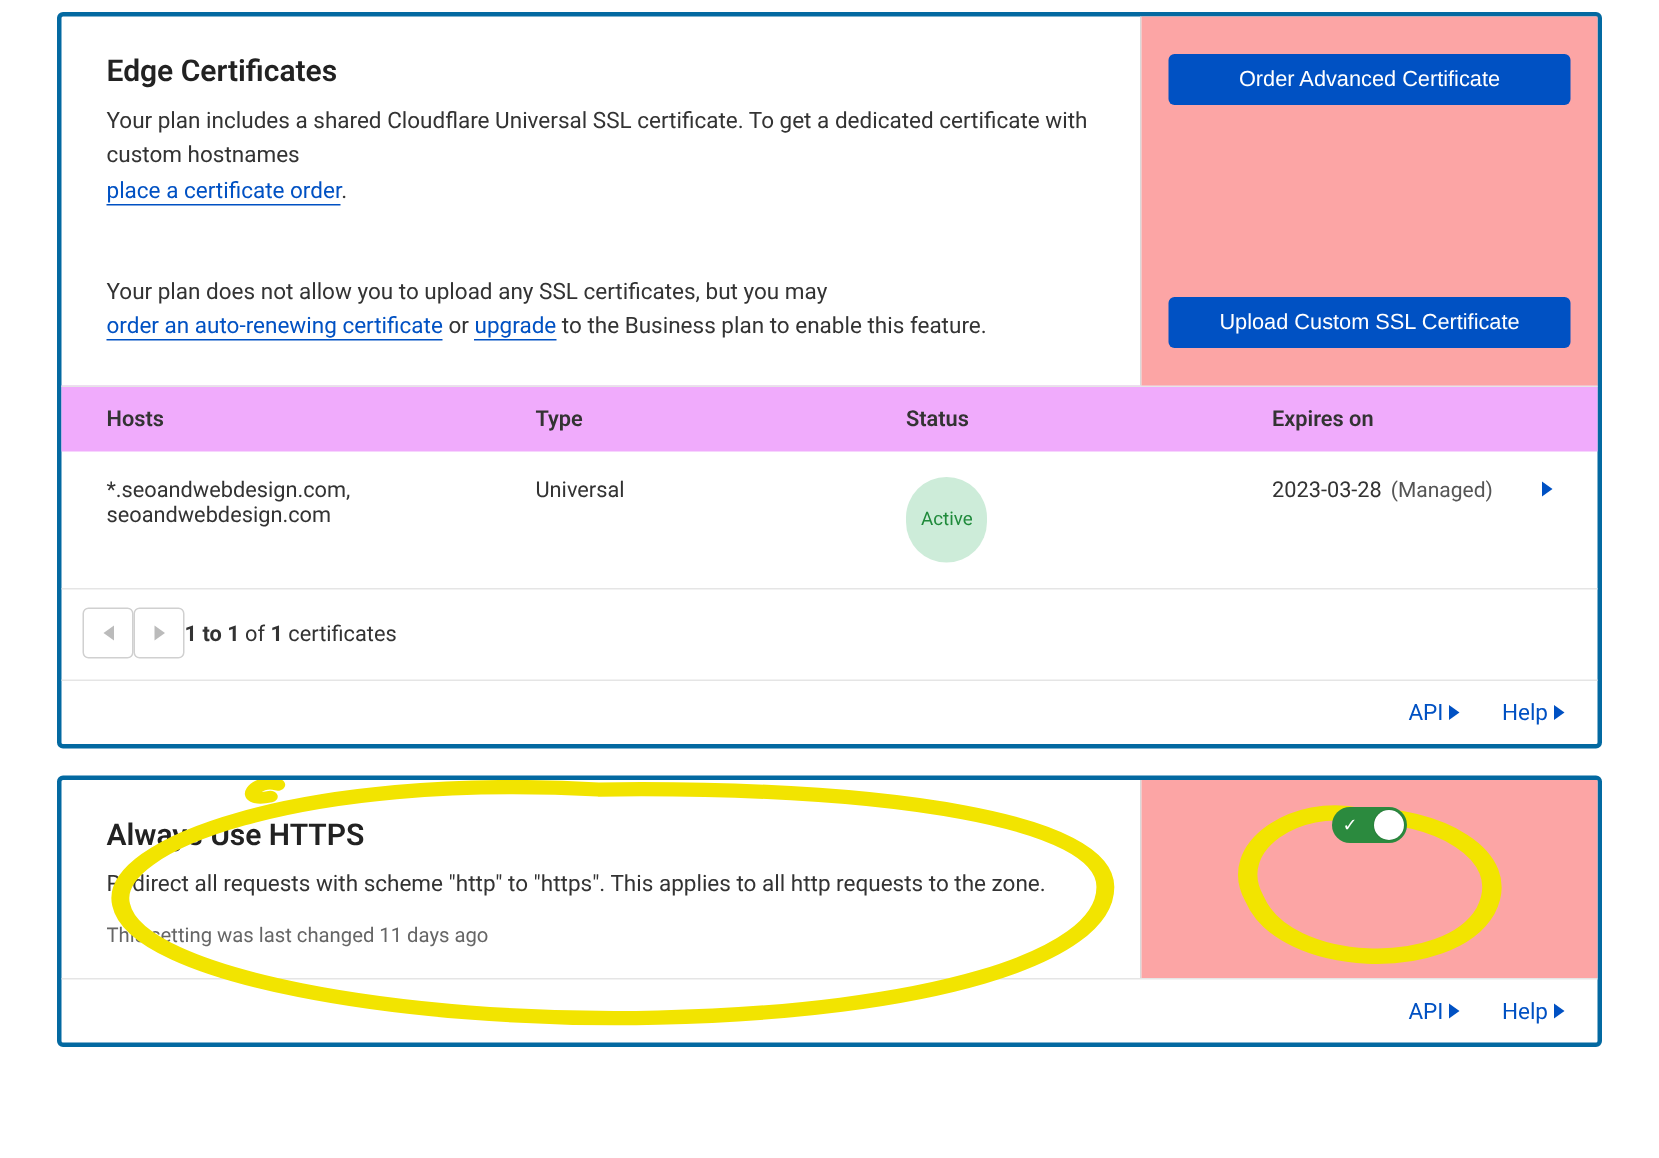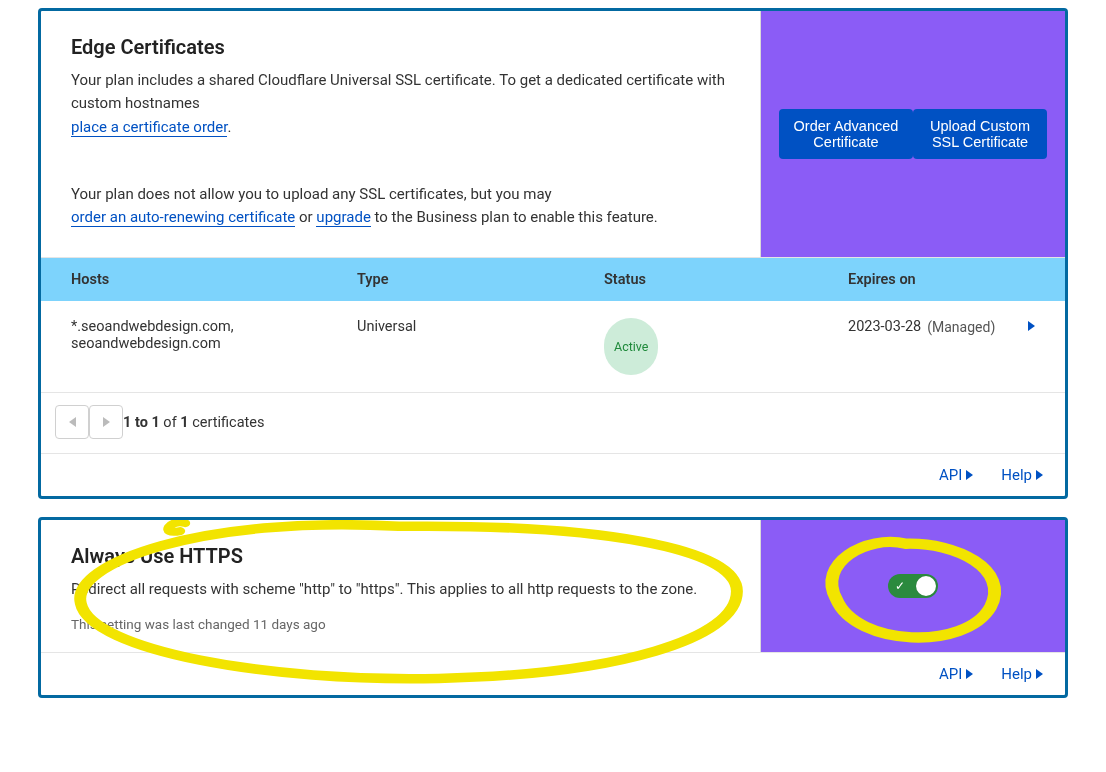--- a/index.html
+++ b/index.html
@@ -19,26 +19,26 @@
   .section-top {
     display: flex;
   }
   .content-col {
     flex: 1;
     padding: 24px 30px 28px 30px;
     border-right: 1px solid #d9d9d9;
   }
   .action-col {
     width: 304px;
-    background: #8b5cf6;
+    background: #fca5a5;
     padding: 18px;
     display: flex;
-    flex-direction: row;
+    flex-direction: column;
     align-items: center;
-    justify-content: center;
+    justify-content: space-between;
   }
   h2 {
     font-size: 20px;
     font-weight: 600;
     margin: 0 0 10px 0;
     color: #222;
   }
   .content-col p {
     margin: 0 0 22px 0;
     line-height: 1.55;
@@ -58,21 +58,21 @@
     border: none;
     border-radius: 4px;
     padding: 9px 12px;
     font-size: 14.5px;
     margin: 7px 0;
     cursor: pointer;
     text-align: center;
   }
   .table-header {
     display: flex;
-    background: #7dd3fc;
+    background: #f0abfc;
     padding: 13px 30px;
     font-weight: 600;
     font-size: 14.5px;
     border-top: 1px solid #e5e5e5;
   }
   .table-row {
     display: flex;
     padding: 17px 30px;
     font-size: 14.5px;
     align-items: flex-start;

